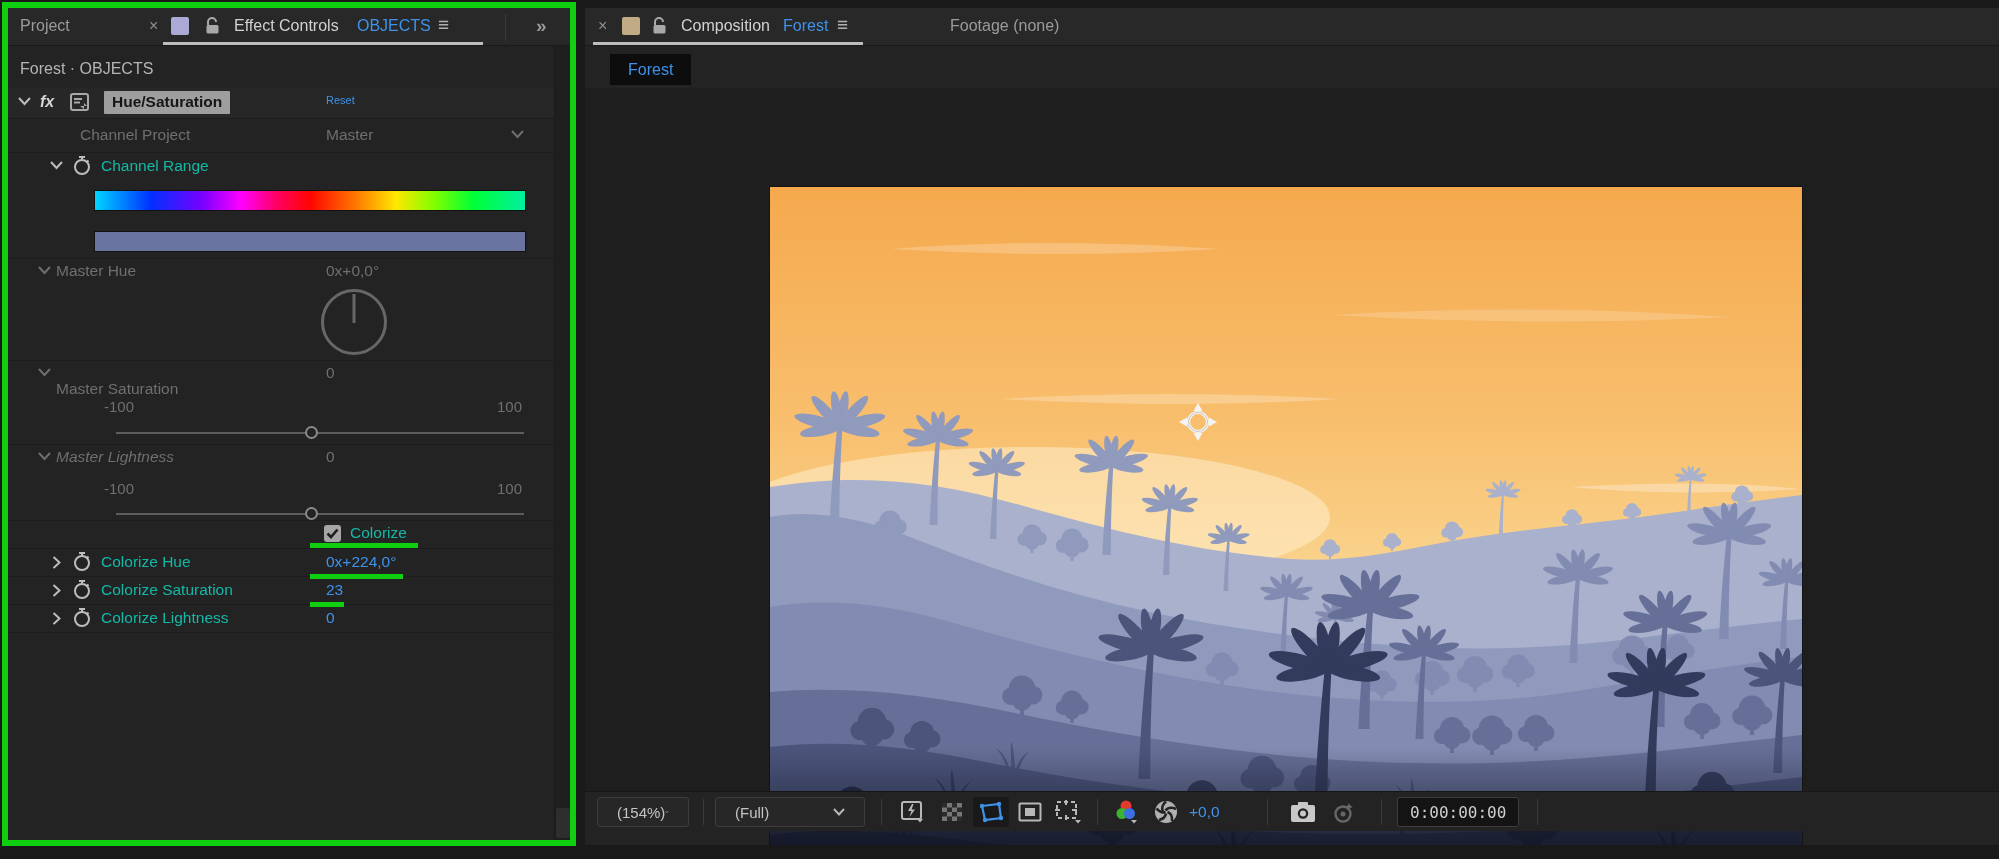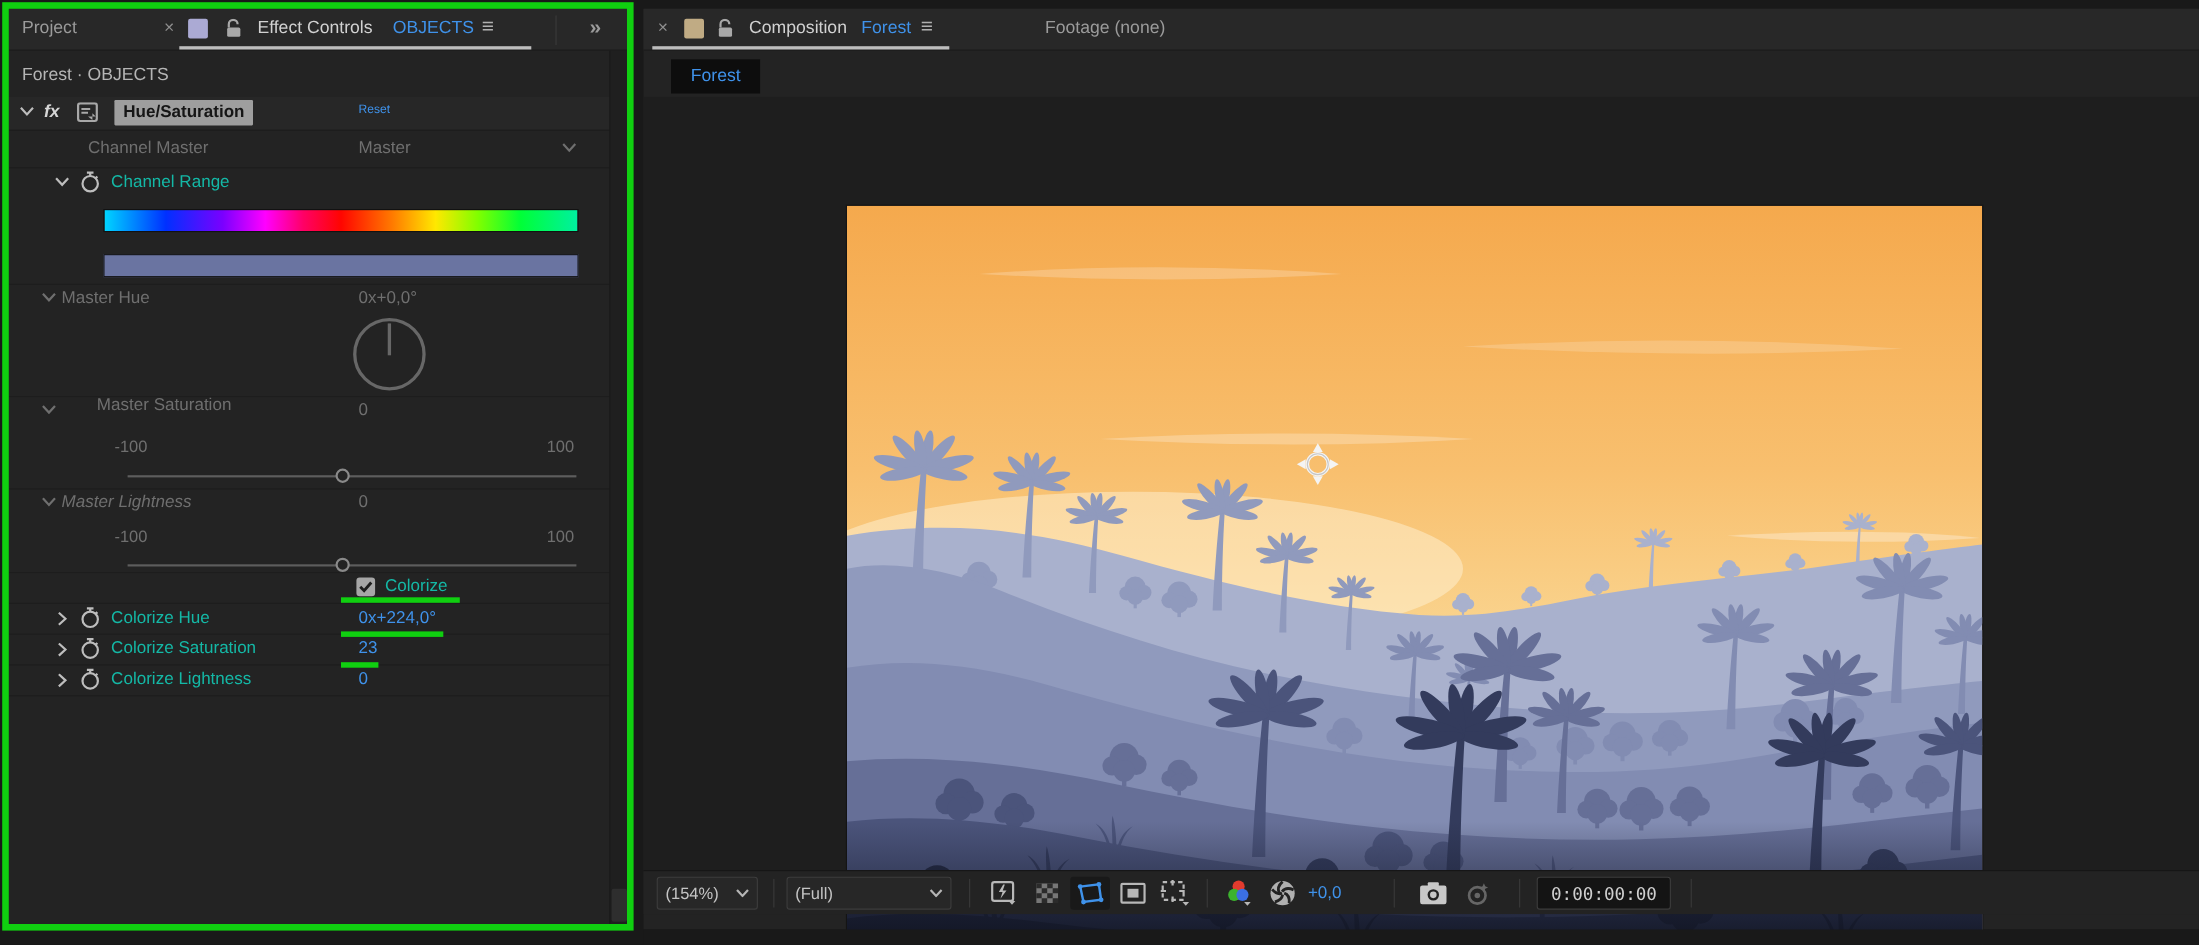--- a/index.html
+++ b/index.html
@@ -46,21 +46,21 @@
   .green-frame{position:absolute;left:2px;top:2px;width:574px;height:844px;border:6px solid #10cf10;pointer-events:none;z-index:50;}
   .green-underline{position:absolute;height:5px;background:#10cf10;z-index:51;pointer-events:none;}
   
   .viewer{position:absolute;left:0;top:80px;right:0;bottom:54px;background:#1e1e1e;}
   .comp-tab{position:absolute;left:25px;top:46px;height:31px;padding:0 18px;background:#0d0d0d;
             display:flex;align-items:center;font-size:16px;color:#3f92ea;}
   .comp-image{position:absolute;left:185px;top:99px;width:1032px;height:685px;box-shadow:0 0 0 1px #141414;}
   
   .toolbar{position:absolute;left:0;right:0;bottom:14px;height:40px;background:#232323;border-top:1px solid #161616;}
   .tb-box{position:absolute;top:5px;height:30px;background:#272727;border:1px solid #3d3d3d;border-radius:3px;
-          display:flex;align-items:center;justify-content:space-between;padding:0 7px;font-size:15px;color:#c4c4c4;}
+          display:flex;align-items:center;justify-content:space-between;padding:0 19px;font-size:15px;color:#c4c4c4;}
   .tb-icon{position:absolute;top:5px;width:36px;height:30px;display:flex;align-items:center;justify-content:center;border-radius:3px;}
   .tb-icon.pressed{background:#191919;}
   .tb-sep{position:absolute;top:7px;width:1px;height:26px;background:#3a3a3a;}
   .tb-text-blue{position:absolute;top:11px;font-size:15.5px;color:#3f92ea;}
   .timecode{position:absolute;top:5px;height:30px;background:#141414;border:1px solid #3d3d3d;border-radius:3px;
             display:flex;align-items:center;padding:0 12px;font-size:16px;color:#cfcfcf;font-family:"DejaVu Sans Mono",monospace;}
   .bottom-strip{position:absolute;left:585px;right:0;bottom:0;height:14px;background:#191919;}
 </style>
 </head>
 <body>
@@ -100,21 +100,21 @@
       <svg width="22" height="19" viewBox="0 0 22 19">
           <rect x="1" y="1" width="17" height="16" rx="2" fill="none" stroke="#a8a8a8" stroke-width="2"></rect>
           <path d="M4 6 h8 M4 9.5 h6" stroke="#a8a8a8" stroke-width="1.8"></path>
           <path d="M10 13 h7 l-3 -3 v6 z" fill="#a8a8a8"></path>
         </svg>
     </span>
     <span class="abs chip" style="left:96px;top:83px;">Hue/Saturation</span>
     <span class="abs reset-link" style="left:318px;top:86px;">Reset</span>
     <div class="row-line" style="top:110px;"></div>
 
-    <span class="abs lbl dim" style="left:72px;top:118px;">Channel Master</span>
+    <span class="abs lbl dim" style="left:72px;top:118px;">Channel Project</span>
     <span class="abs val-dim" style="left:318px;top:118px;">Master</span>
     <span class="abs chev" style="left:503px;top:122px;">
       <svg width="13" height="9" viewBox="0 0 13 9">
           <path d="M1,1 L6.5,7 L12,1" fill="none" stroke="#6f6f6f" stroke-width="2"></path>
         </svg>
     </span>
     <div class="row-line" style="top:144px;"></div>
 
     <span class="abs chev" style="left:42px;top:153px;">
       <svg width="13" height="9" viewBox="0 0 13 9">
@@ -142,21 +142,21 @@
     <span class="abs lbl dim" style="left:48px;top:254px;">Master Hue</span>
     <span class="abs val-dim" style="left:318px;top:254px;">0x+0,0°</span>
     <div class="dial" style="left:313px;top:281px;"></div>
     <div class="row-line" style="top:352px;"></div>
 
     <span class="abs chev" style="left:30px;top:360px;">
       <svg width="13" height="9" viewBox="0 0 13 9">
           <path d="M1,1 L6.5,7 L12,1" fill="none" stroke="#6f6f6f" stroke-width="2"></path>
         </svg>
     </span>
-    <span class="abs lbl dim" style="left:48px;top:352px;margin-left:32px;">Master Saturation</span>
+    <span class="abs lbl dim" style="left:48px;top:372px;">Master Saturation</span>
     <span class="abs val-dim" style="left:318px;top:356px;">0</span>
     <span class="abs minmax" style="left:96px;top:390px;">-100</span>
     <span class="abs minmax" style="left:450px;top:390px;width:64px;text-align:right;">100</span>
     <div class="slider-track" style="left:108px;top:424px;width:408px;"></div>
     <div class="slider-handle" style="left:297px;top:418px;"></div>
     <div class="row-line" style="top:436px;"></div>
 
     <span class="abs chev" style="left:30px;top:444px;">
       <svg width="13" height="9" viewBox="0 0 13 9">
           <path d="M1,1 L6.5,7 L12,1" fill="none" stroke="#6f6f6f" stroke-width="2"></path>

